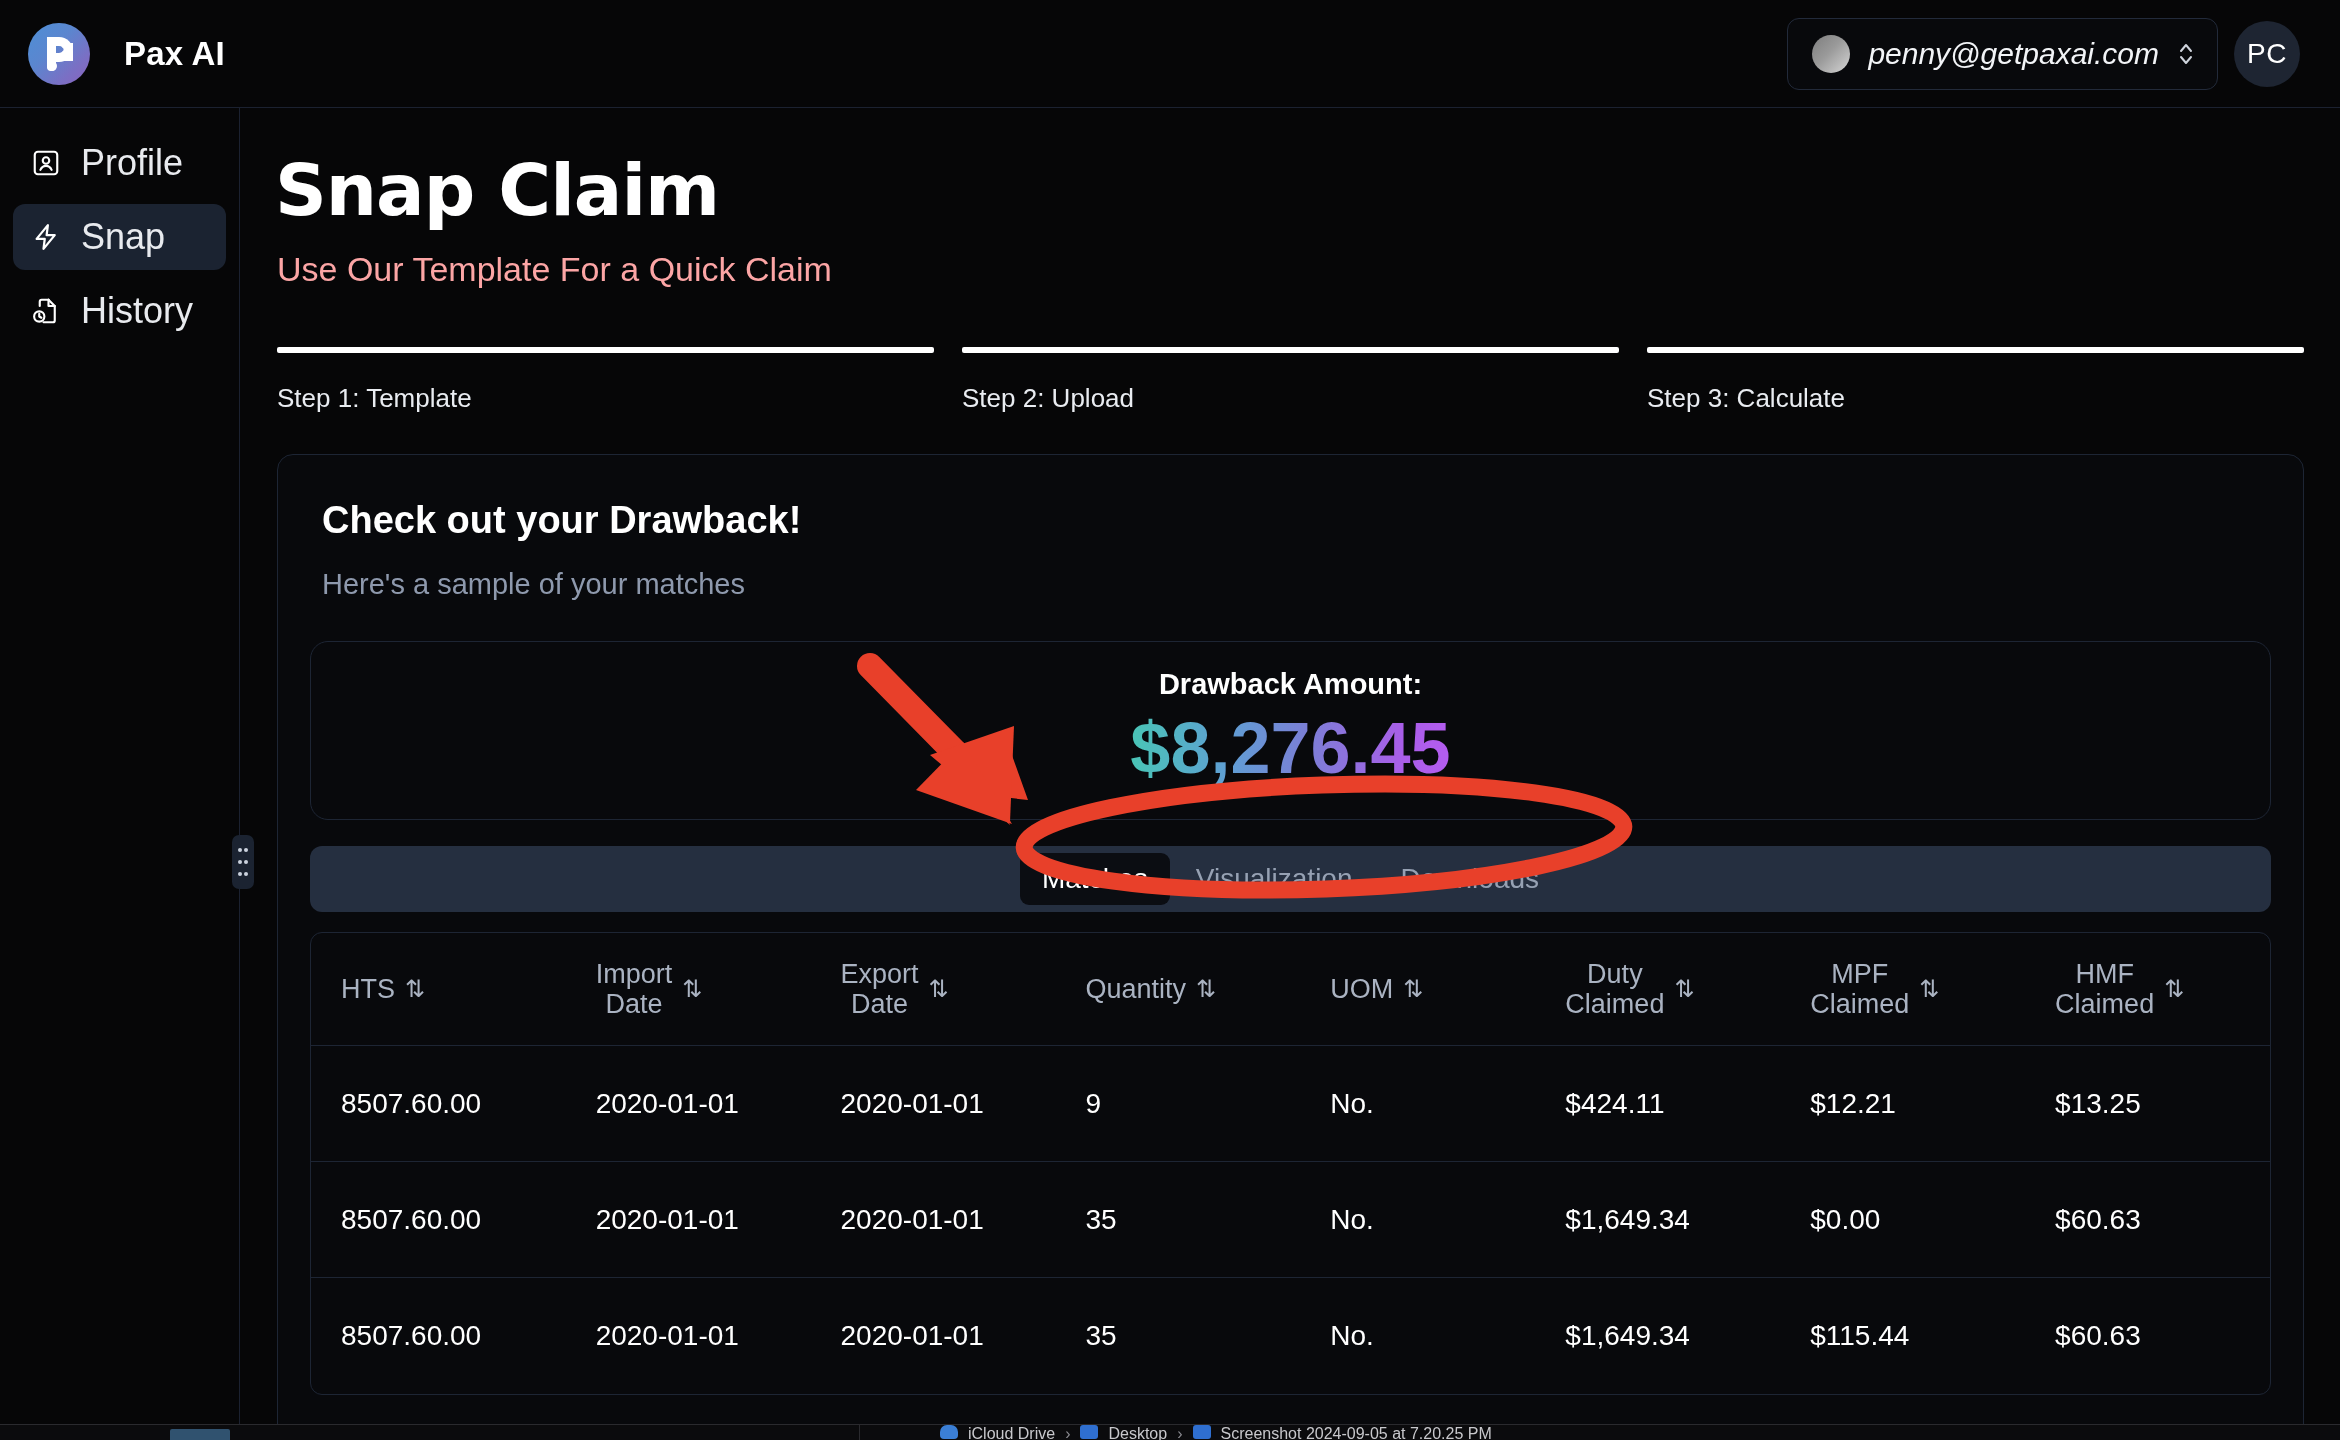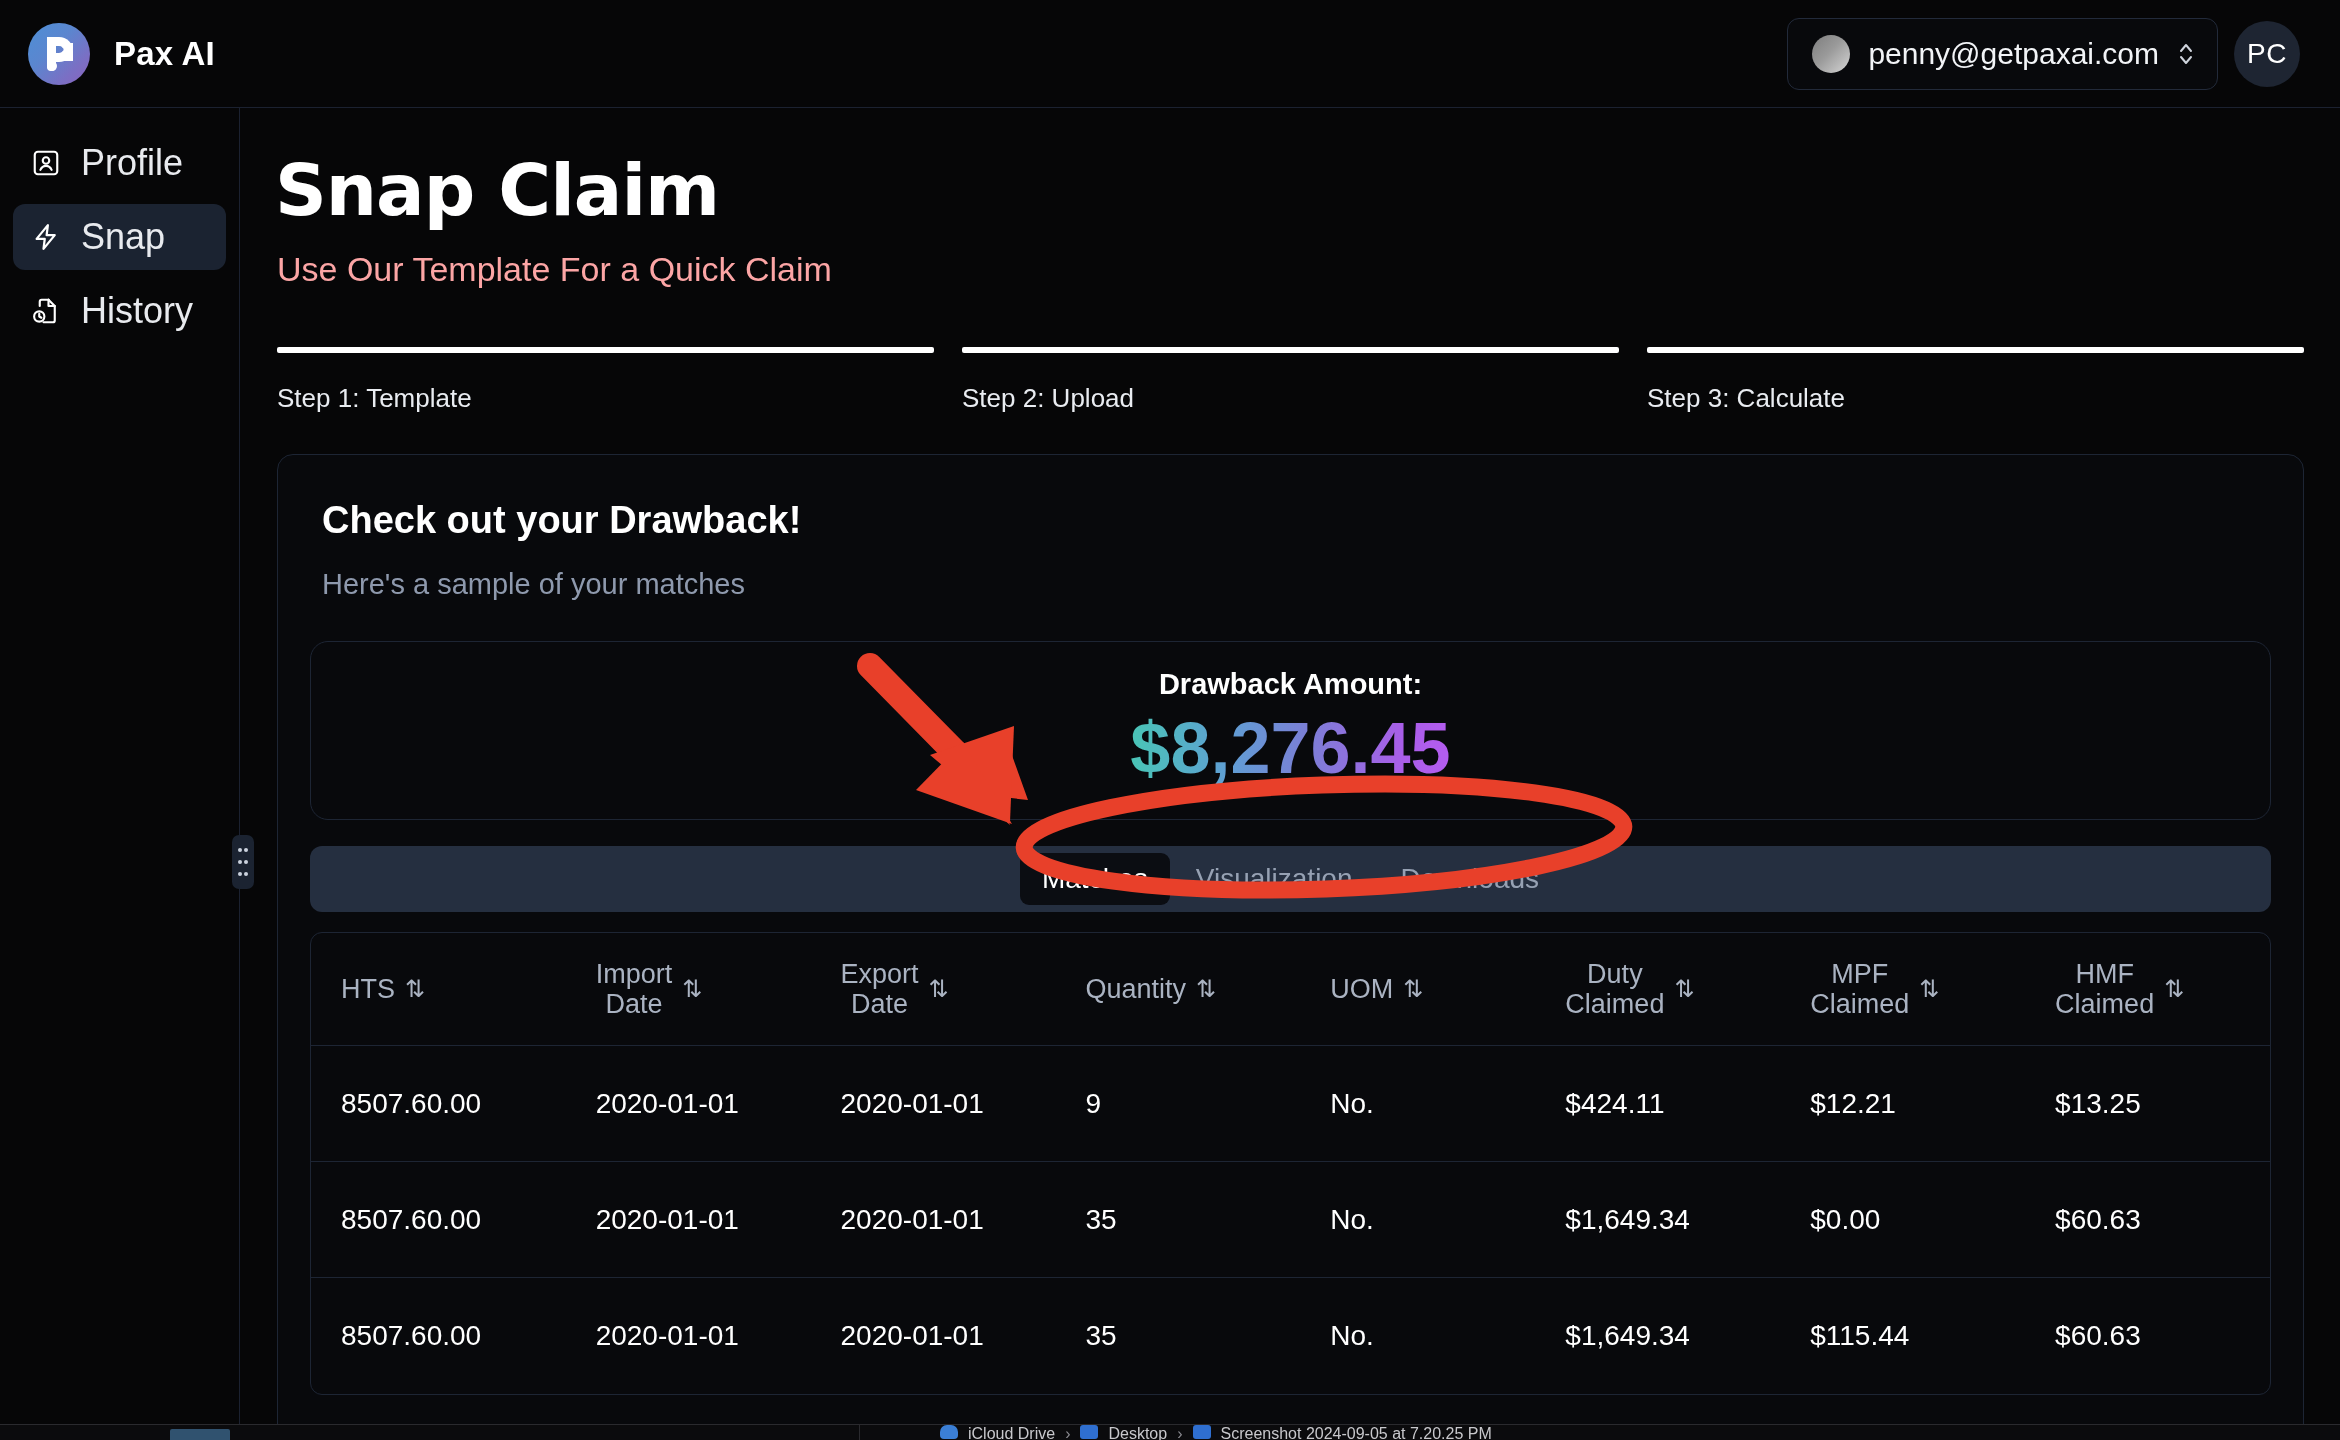--- a/index.html
+++ b/index.html
@@ -13,21 +13,21 @@
   }
 
   
   #topbar {
     position:absolute; top:0; left:0; width:2340px; height:108px;
     background:#060607;
     border-bottom:1px solid #1b2130;
     display:flex; align-items:center; justify-content:space-between;
     padding:0 40px 0 28px;
   }
-  .brand { display:flex; align-items:center; gap:24px; }
+  .brand { display:flex; align-items:center; gap:34px; }
   .logo-circle {
     width:62px; height:62px; border-radius:50%;
     background:linear-gradient(135deg,#4d8fd6 0%,#5b86cf 40%,#7b6fc4 75%,#8a63bd 100%);
     position:relative; flex:0 0 auto;
   }
   .logo-circle .stem {
     position:absolute; left:19px; top:14px; width:9px; height:34px;
     background:#fff; border-radius:4px;
   }
   .logo-circle .bowl {
@@ -45,20 +45,21 @@
     background:#fff; border-radius:50%;
   }
   .brand-name { font-size:33px; font-weight:bold; letter-spacing:0.2px; color:#fff; }
 
   .header-right { display:flex; align-items:center; gap:16px; }
   .account-select {
     display:flex; align-items:center; gap:18px;
     border:1px solid #222a3a; border-radius:12px;
     height:72px; padding:0 22px 0 24px;
     background:#08090c;
+    font-style:italic;
   }
   .acct-avatar {
     width:38px; height:38px; border-radius:50%;
     background:linear-gradient(135deg,#7d7d7d 0%,#9a9a9a 45%,#d6d6d6 100%);
     flex:0 0 auto;
   }
   .acct-email { font-size:30px; color:#f2f4f7; white-space:nowrap; }
   .acct-chev { display:flex; flex-direction:column; gap:3px; color:#cfd4dd; }
   .acct-chev svg { display:block; }
   .pc-avatar {

